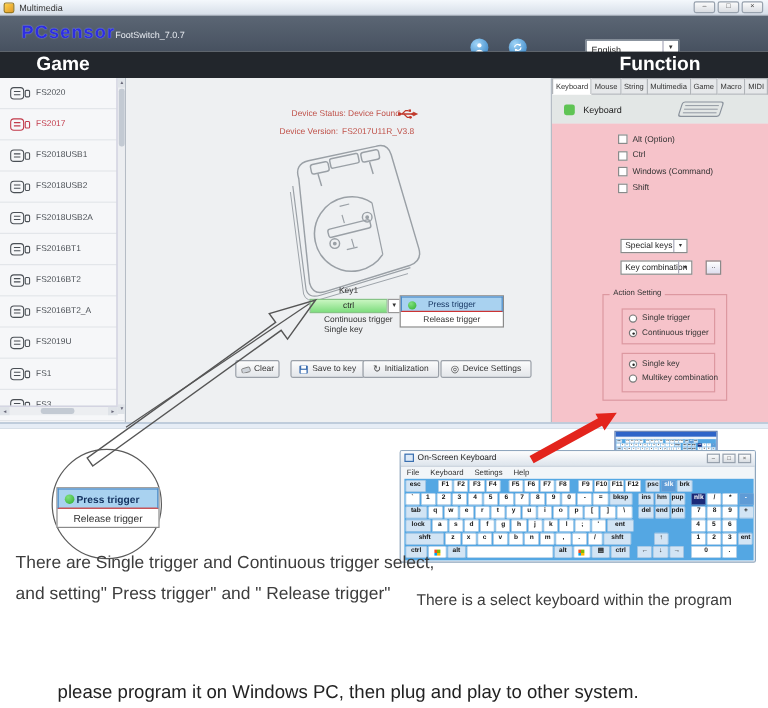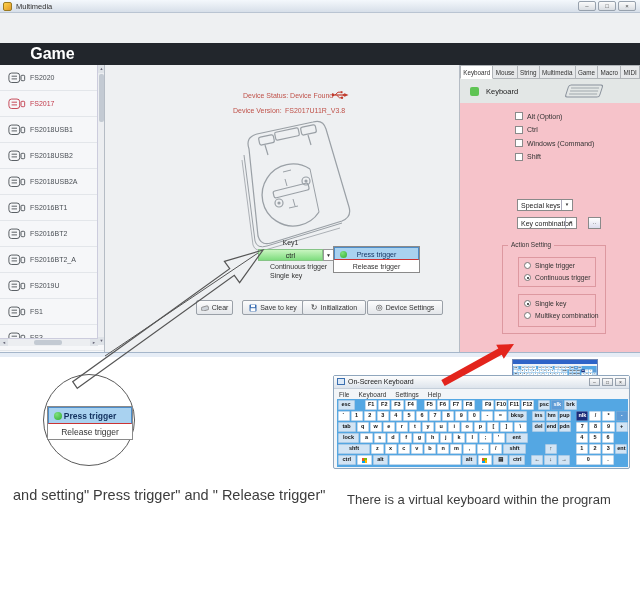--- a/index.html
+++ b/index.html
@@ -155,23 +155,45 @@
     <div class="titlebar">
       <div class="app-icon"></div>
       <div class="app-title">Multimedia</div>
       <div class="winctl">
         <span>–</span>
         <span>□</span>
         <span>×</span>
       </div>
     </div>
 
+    <div class="toolbar">
+      <div class="logo">PCsensor</div>
+      <div class="ver">FootSwitch_7.0.7</div>
+      <div class="tool-ico" style="left:392px;">
+        <svg class="deco" width="9" height="9" viewBox="0 0 10 10">
+            <circle cx="5" cy="3.2" r="2" fill="#fff"></circle>
+            <path d="M1.2 9 Q5 5.4 8.8 9 Z" fill="#fff"></path>
+          </svg>
+      </div>
+      <div class="tool-ico" style="left:424px;">
+        <svg class="deco" width="9" height="9" viewBox="0 0 10 10">
+            <path d="M2 5a3 3 0 0 1 5.4-1.6M8 5A3 3 0 0 1 2.6 6.6" fill="none" stroke="#fff" stroke-width="1.1"></path>
+            <path d="M7.6 1.2 7.6 3.6 5.4 3.2Z" fill="#fff"></path>
+            <path d="M2.4 8.8 2.4 6.4 4.6 6.8Z" fill="#fff"></path>
+          </svg>
+      </div>
+      <div class="lang">
+        <span class="lv">English</span>
+        <span class="la">▼</span>
+      </div>
+    </div>
 
     <div class="headers">
       <div class="hd" style="left:0;width:105px;">Game</div>
+      <div class="hd" style="left:460px;width:180px;">Function</div>
     </div>
 
     <div class="type-col">
       <div id="devlist">
           <div class="dev-item">
             <svg class="deco" width="18" height="14" viewBox="0 0 20 14" fill="none" stroke="currentColor" stroke-width="1">
               <rect x="1" y="1.5" width="12" height="10.5" rx="3"></rect>
               <path d="M4 5 h6 M4 8 h6"></path>
               <rect x="14.5" y="4" width="4" height="6" rx="1"></rect>
             </svg>
@@ -736,22 +758,24 @@
           <span class="k m" style="flex-grow: 1;">↓</span>
           <span class="k m" style="flex-grow: 1;">→</span>
           <span class="k g" style="flex-grow: 0.3;"></span>
           <span class="k" style="flex-grow: 2;">0</span>
           <span class="k" style="flex-grow: 1;">.</span>
           <span class="k b" style="flex-grow: 1;"></span>
         </div>
       </div>
   </div>
 
+  <div class="cap" style="left:13px;top:461px;font-size:14.5px;">There are Single trigger and Continuous trigger select,</div>
   <div class="cap" style="left:13px;top:487px;font-size:14.5px;">and setting" Press trigger" and " Release trigger"</div>
-  <div class="cap" style="left:347px;top:492px;font-size:13px;">There is a virtual keyboard within the program</div>
+  <div class="cap" style="left:347px;top:492px;font-size:13px;">There is a select keyboard within the program</div>
+  <div class="footer" style="left:48px;top:569px;font-size:15.5px;">please program it on Windows PC, then plug and play to other system.</div>
 
   <svg class="abs deco" style="left:0;top:0;pointer-events:none;" width="640" height="590" viewBox="0 0 640 590">
     <path d="M77.3 388.3 L234.3 275.3 L239.6 282.6 L263 250 L224.4 261.4 L229.7 268.7 L72.7 381.7 Z" fill="none" stroke="#555" stroke-width="1.2"></path>
     <path d="M105 356 L258 253" fill="none" stroke="#555" stroke-width="1"></path>
     <path d="M444.7 386.1 L501.7 354.8 L503.8 358.7 L514 344 L496.2 344.7 L498.3 348.6 L441.3 379.9 Z" fill="#e3241c" stroke="none"></path>
   </svg>
 
 </div>
 
 </body></html>

